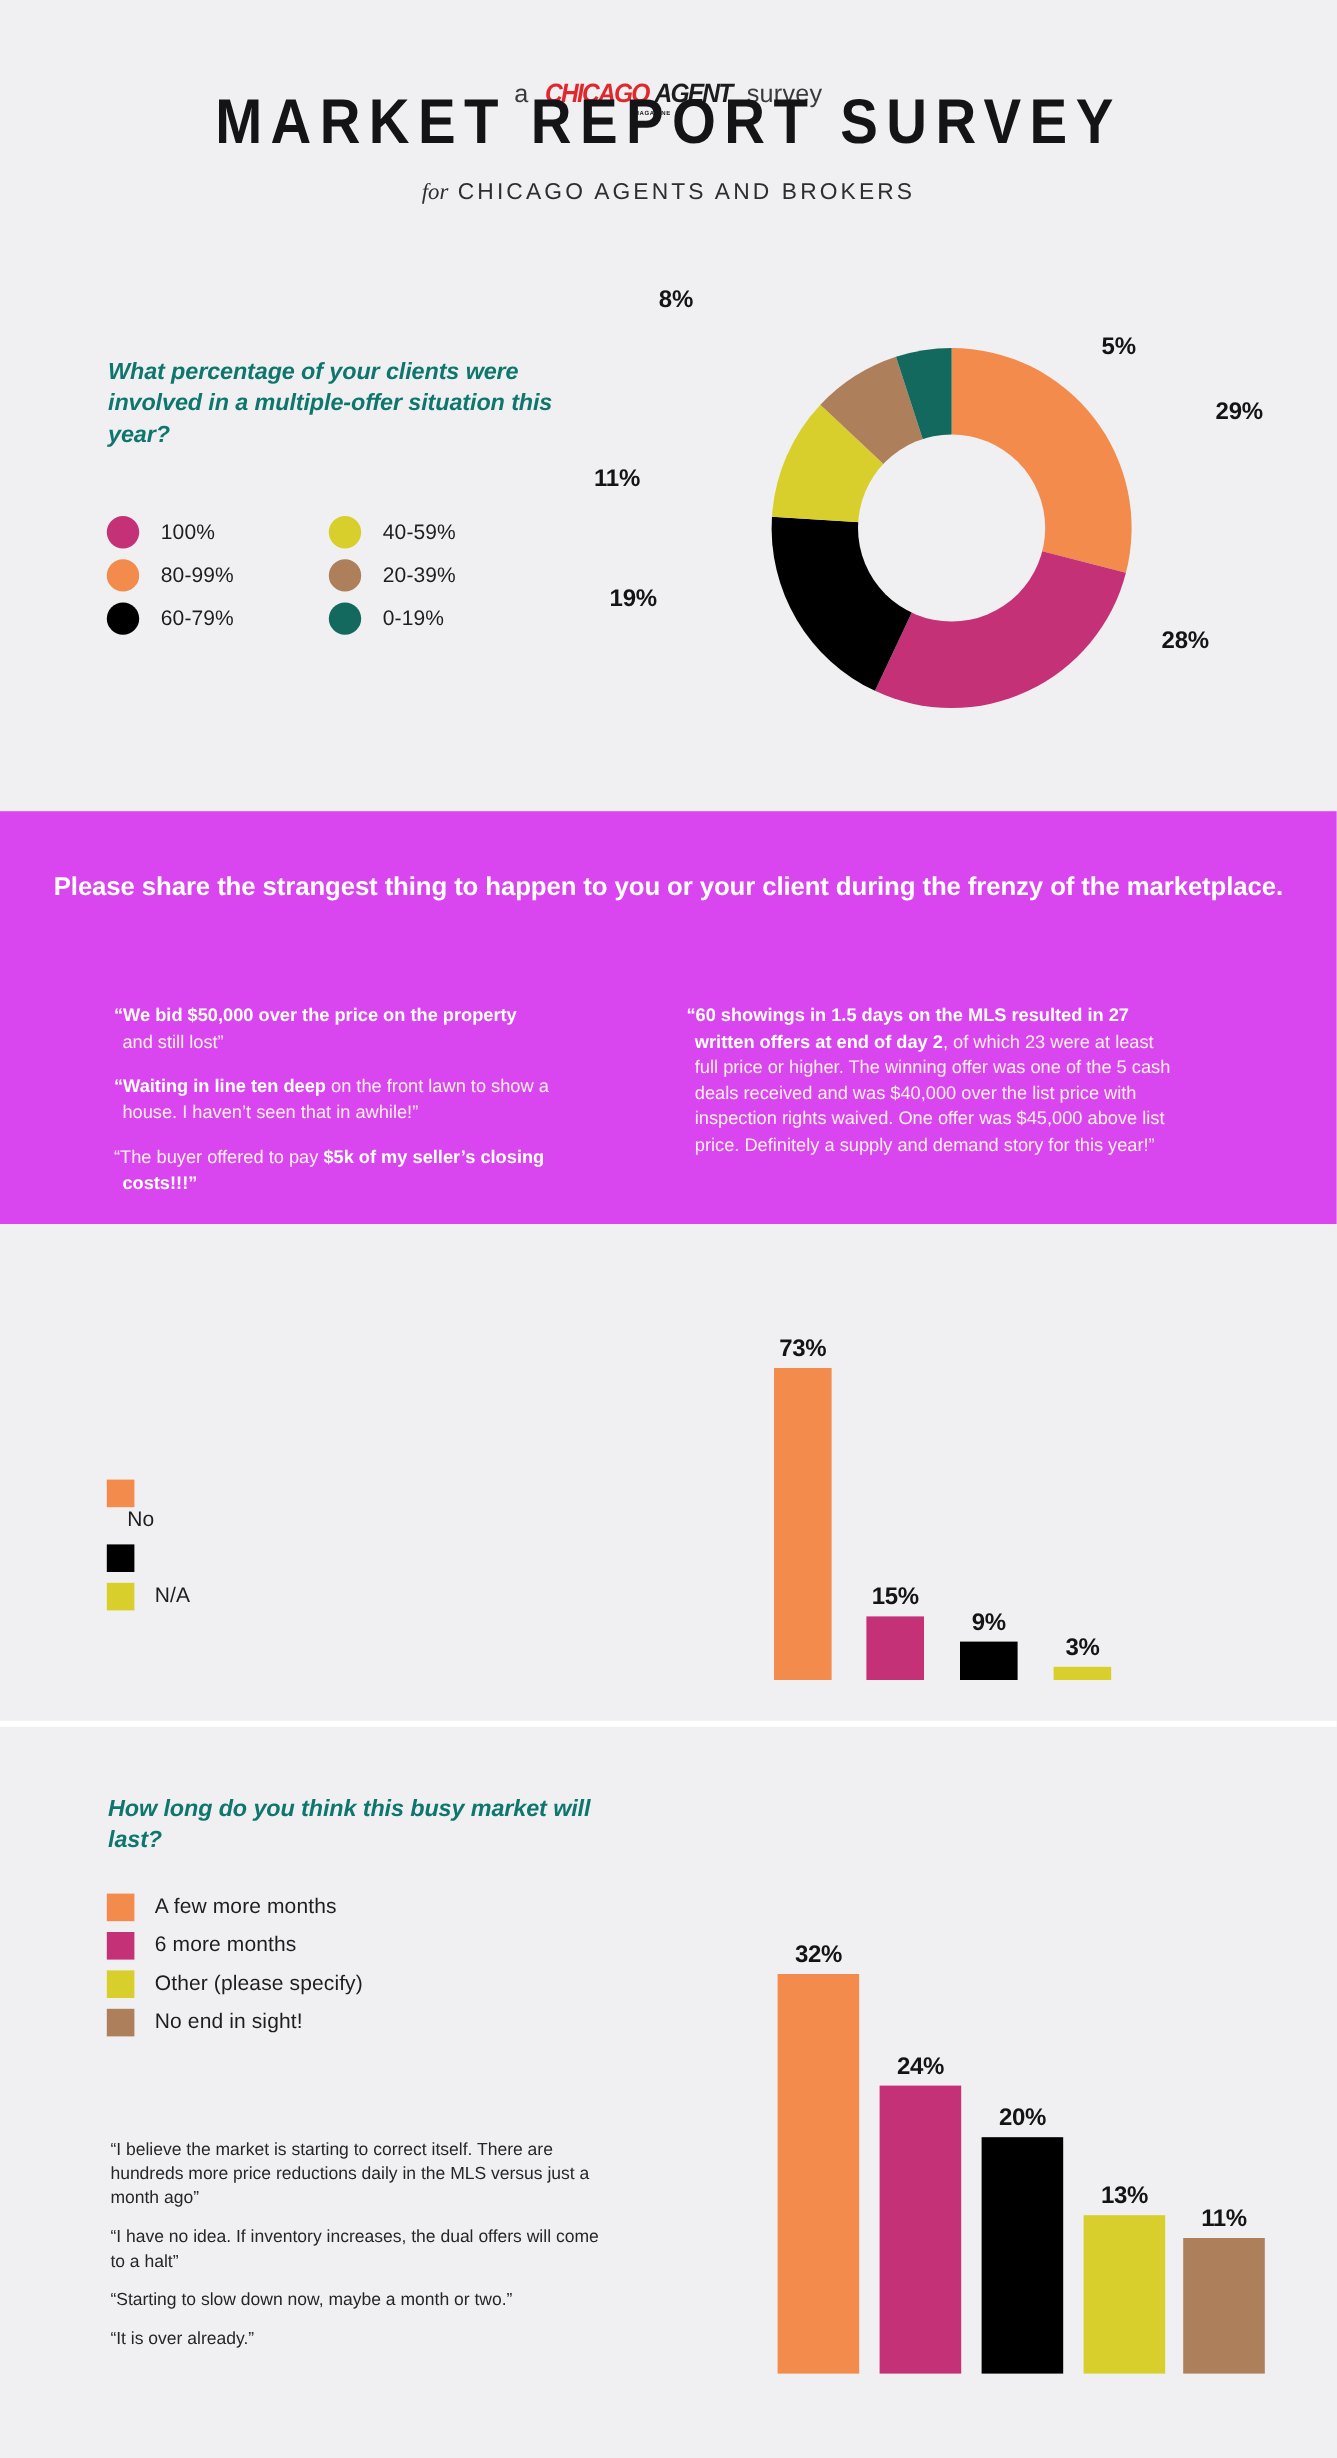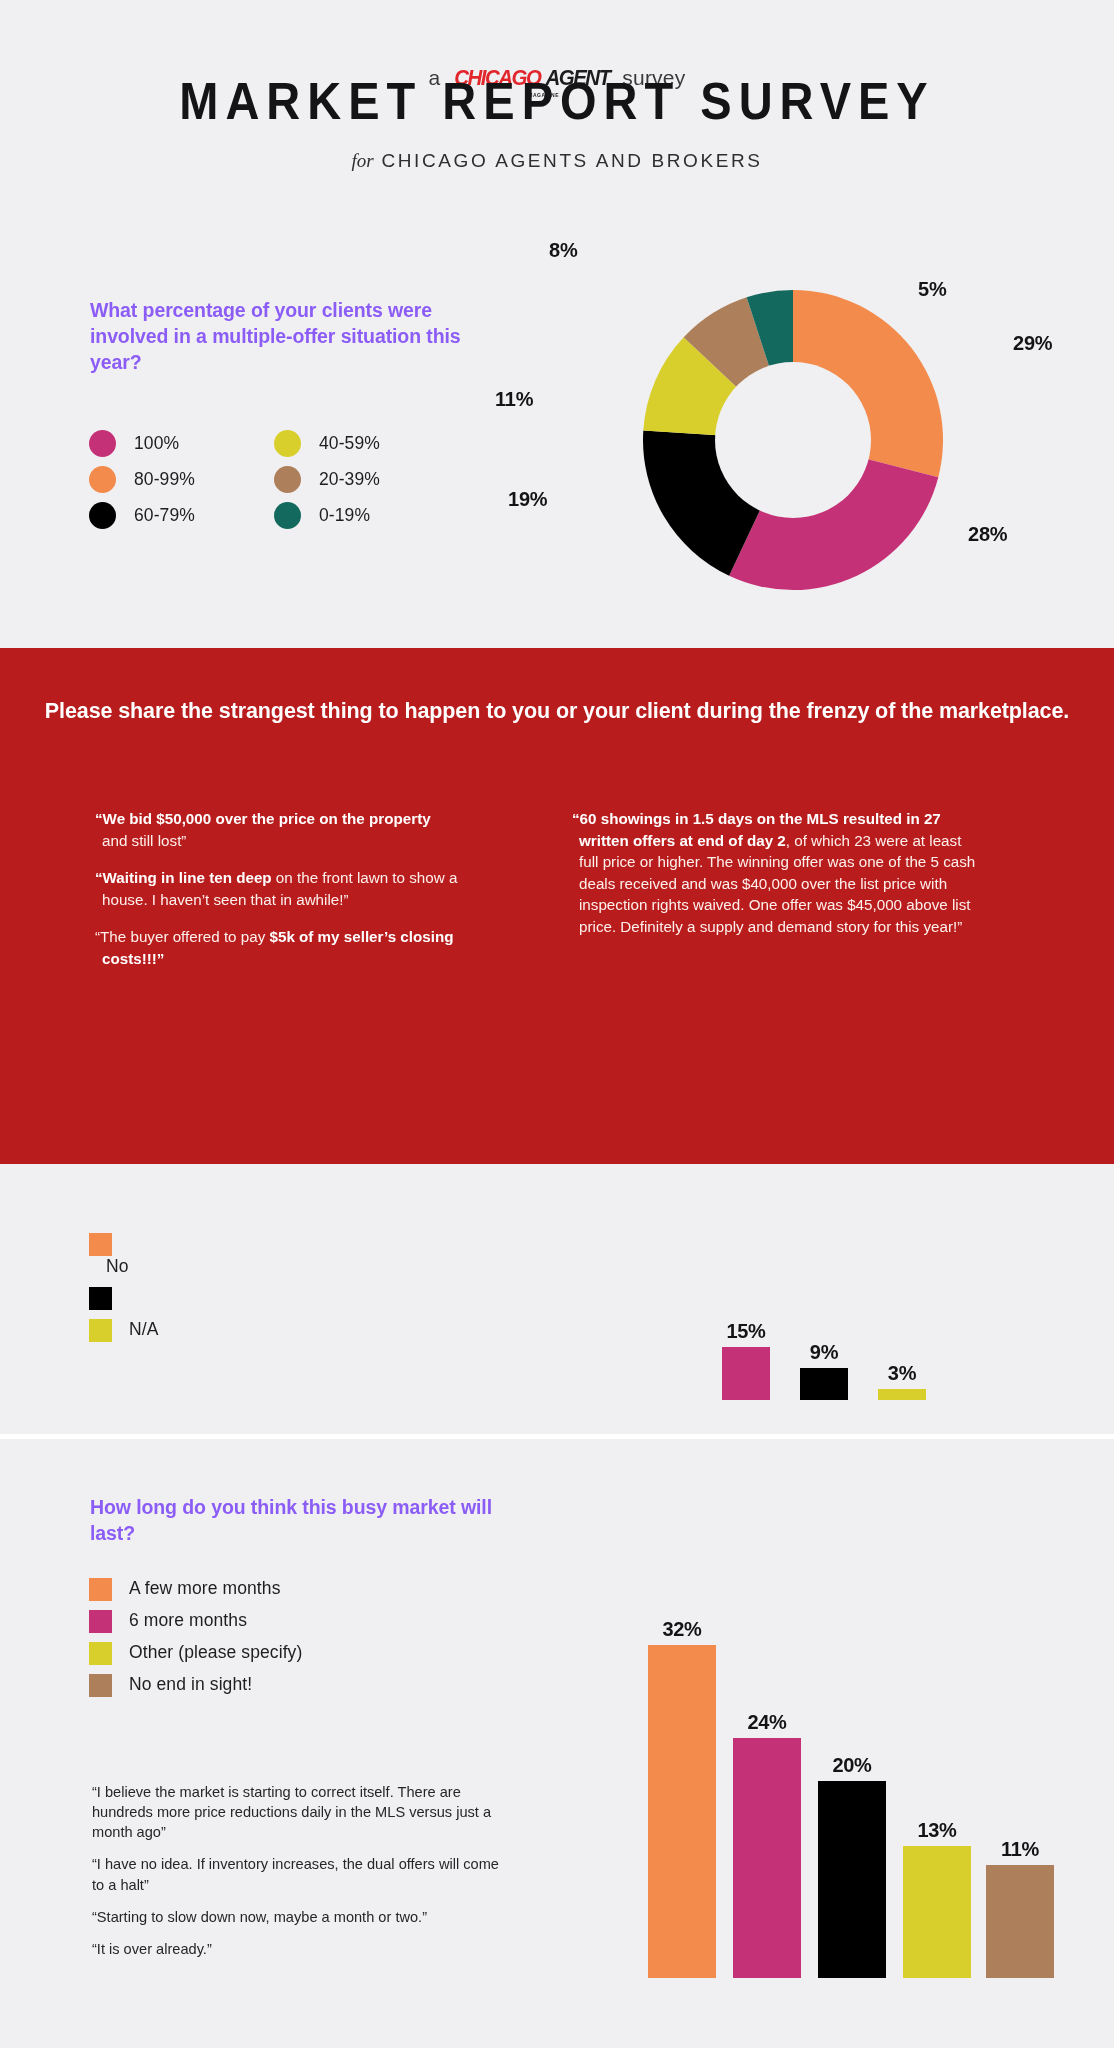--- a/index.html
+++ b/index.html
@@ -55,43 +55,43 @@
   .sub-title {
     position: absolute; left: 0; top: 150px; width: 1114px;
     text-align: center; font-size: 19px; color: #2e2e30;
     letter-spacing: 2.6px; font-weight: 400;
   }
   .sub-title .for-it { font-style: italic; font-family: "Liberation Serif", serif; letter-spacing: 0; }
 
   
   .q-head {
     position: absolute; font-size: 19.5px; font-weight: 700;
-    color: #8b5cf6; line-height: 1.34; letter-spacing: -.1px;
+    color: #0f766e; line-height: 1.34; letter-spacing: -.1px; font-style: italic;
   }
 
   .legend { position: absolute; }
   .legend-row { display: flex; align-items: flex-start; margin-bottom: 9px; }
   .swatch-dot { width: 27px; height: 27px; border-radius: 50%; flex: 0 0 auto; }
   .swatch-sq { width: 23px; height: 23px; flex: 0 0 auto; }
   .legend-label {
     font-size: 17.5px; color: #1e1e20; line-height: 1.25;
     font-weight: 400; letter-spacing: .1px;
   }
 
   
   .donut-wrap { position: absolute; left: 628px; top: 275px; width: 330px; height: 330px; }
   .donut-lbl {
     position: absolute; font-size: 20px; font-weight: 800;
     color: #141416; white-space: nowrap; letter-spacing: -.2px;
   }
 
   
   .band {
-    position: absolute; left: 0; top: 648px; width: 1114px; height: 516px;
-    background: #b91c1c;
+    position: absolute; left: 0; top: 676px; width: 1114px; height: 344px;
+    background: #d946ef;
   }
   .band-title {
     position: absolute; left: 0; top: 48px; width: 1114px; text-align: center;
     color: #ffffff; font-size: 21.5px; font-weight: 700; line-height: 1.42;
     letter-spacing: -.1px;
   }
   .quote-col { position: absolute; color: #fdf0ec; font-size: 15.2px; line-height: 1.42; }
   .quote-p { margin-bottom: 16px; text-indent: -7px; padding-left: 7px; }
   .quote-p b { color: #ffffff; font-weight: 700; }
 
@@ -215,20 +215,24 @@
     <div class="legend-row" style="margin-bottom:9px;">
       <span class="swatch-sq" style="background:#000000"></span>
     </div>
     <div class="legend-row">
       <span class="swatch-sq" style="background:#d8cf2c"></span>
       <span class="legend-label" style="margin-left:17px;">N/A</span>
     </div>
   </div>
 
   <div class="bars" style="left:645px; top:1110px; width:360px; height:290px;">
+    <div class="bar-item" style="left:0px; width:48px; height:290px;">
+      <div class="bar-rect" style="background:#f28b4b; height:260px;"></div>
+      <div class="bar-lbl" style="bottom:264px;">73%</div>
+    </div>
     <div class="bar-item" style="left:77px; width:48px; height:290px;">
       <div class="bar-rect" style="background:#c53177; height:53px;"></div>
       <div class="bar-lbl" style="bottom:57px;">15%</div>
     </div>
     <div class="bar-item" style="left:155px; width:48px; height:290px;">
       <div class="bar-rect" style="background:#000000; height:32px;"></div>
       <div class="bar-lbl" style="bottom:36px;">9%</div>
     </div>
     <div class="bar-item" style="left:233px; width:48px; height:290px;">
       <div class="bar-rect" style="background:#d8cf2c; height:11px;"></div>

